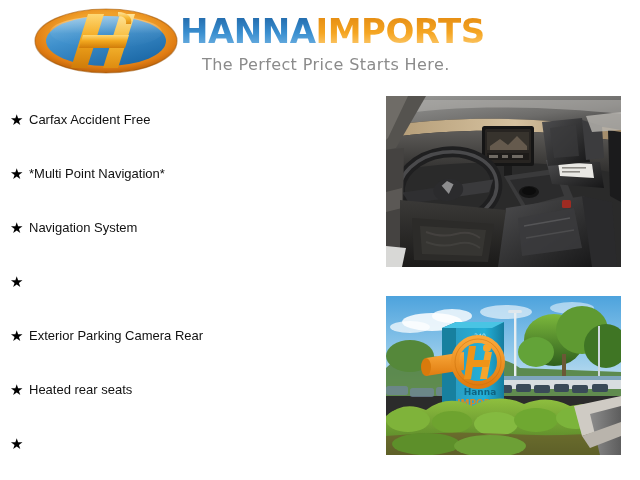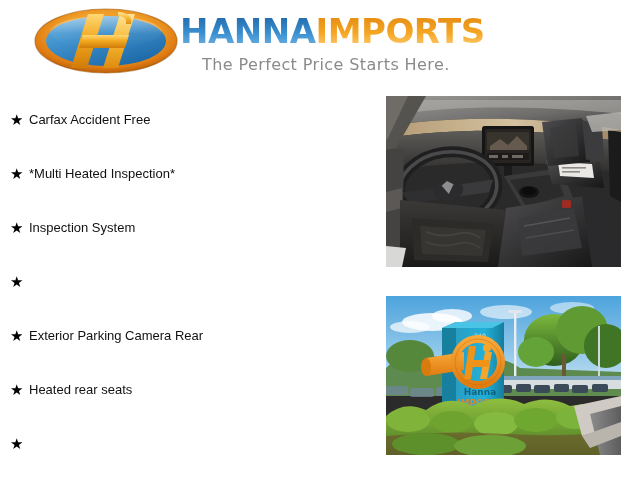--- a/index.html
+++ b/index.html
@@ -190,26 +190,26 @@
 
 <ul id="feature-list">
 
   <li class="feature-item">
     <span class="feature-star">★</span>
     <span class="feature-label">Carfax Accident Free</span>
   </li>
 
   <li class="feature-item">
     <span class="feature-star">★</span>
-    <span class="feature-label">*Multi Heated Inspection*</span>
-  </li>
-
-  <li class="feature-item">
-    <span class="feature-star">★</span>
-    <span class="feature-label">Inspection System</span>
+    <span class="feature-label">*Multi Point Navigation*</span>
+  </li>
+
+  <li class="feature-item">
+    <span class="feature-star">★</span>
+    <span class="feature-label">Navigation System</span>
   </li>
 
   <li class="feature-item">
     <span class="feature-star">★</span>
   </li>
 
   <li class="feature-item">
     <span class="feature-star">★</span>
     <span class="feature-label">Exterior Parking Camera Rear</span>
   </li>

